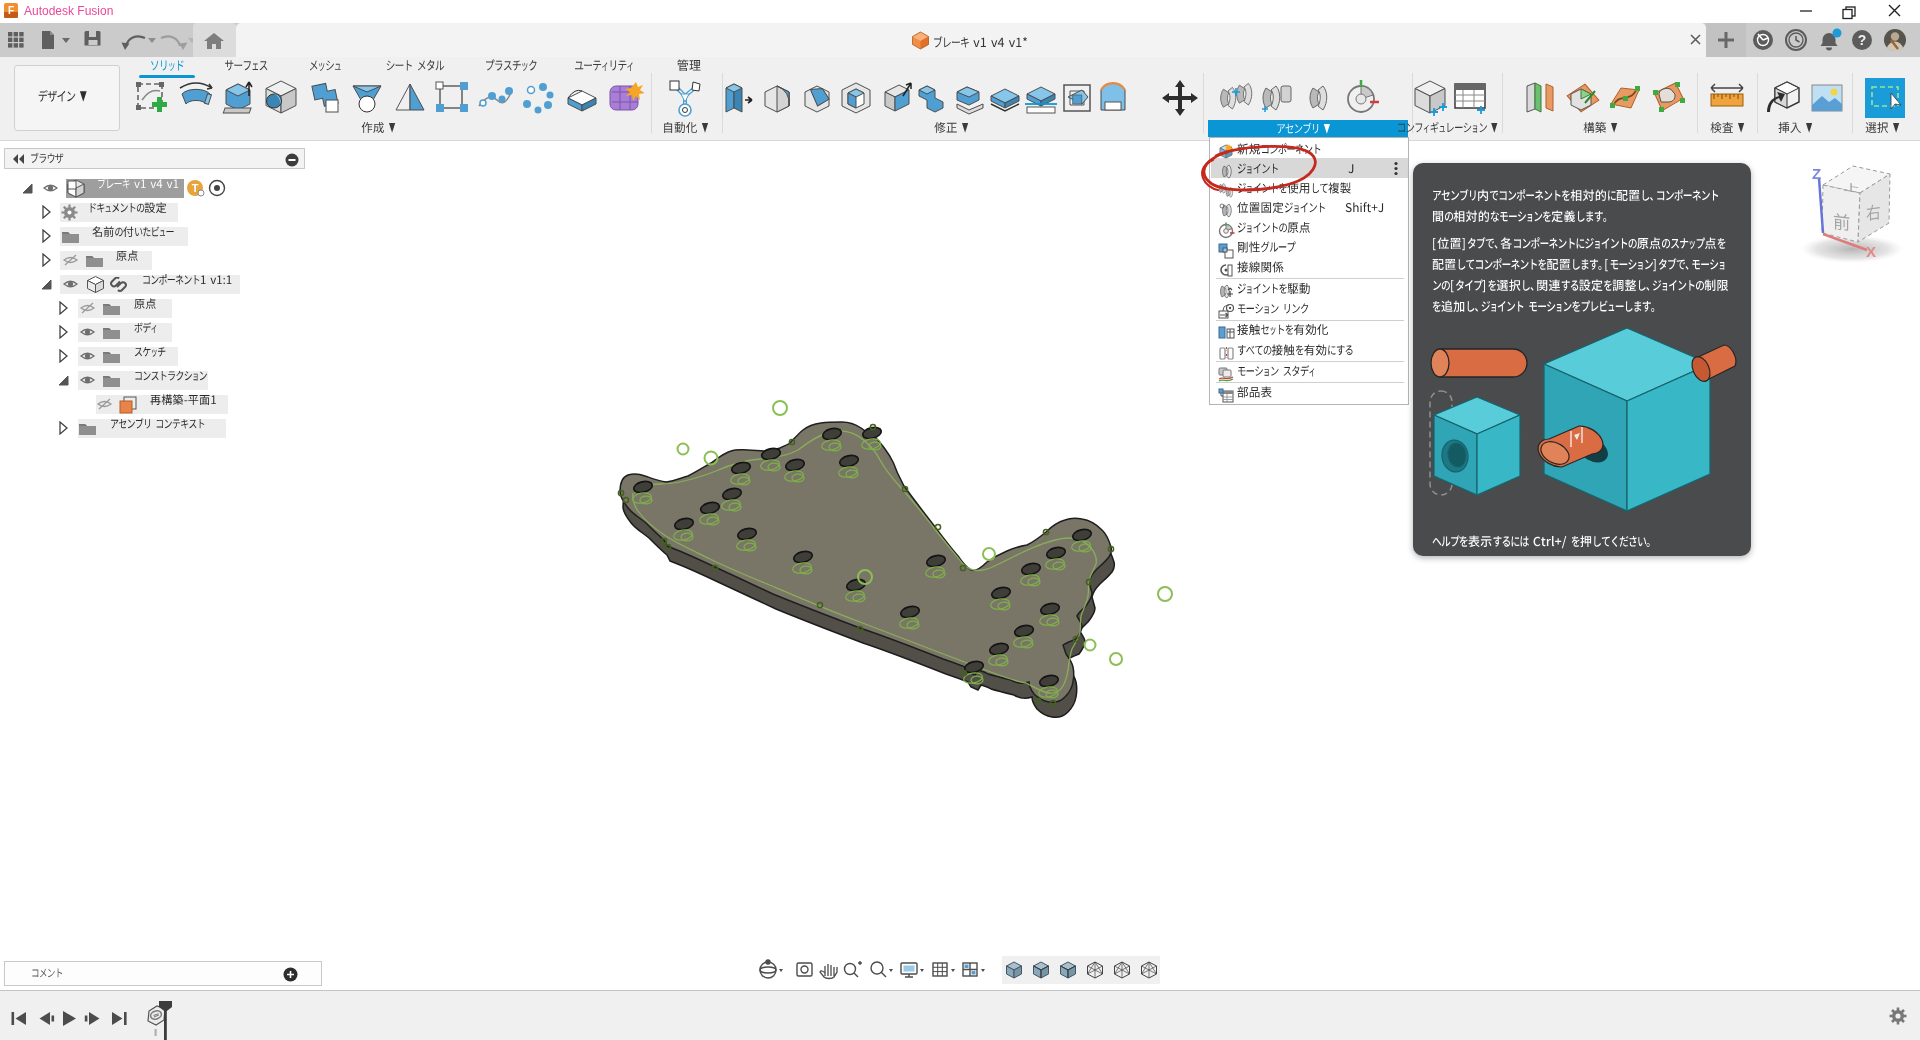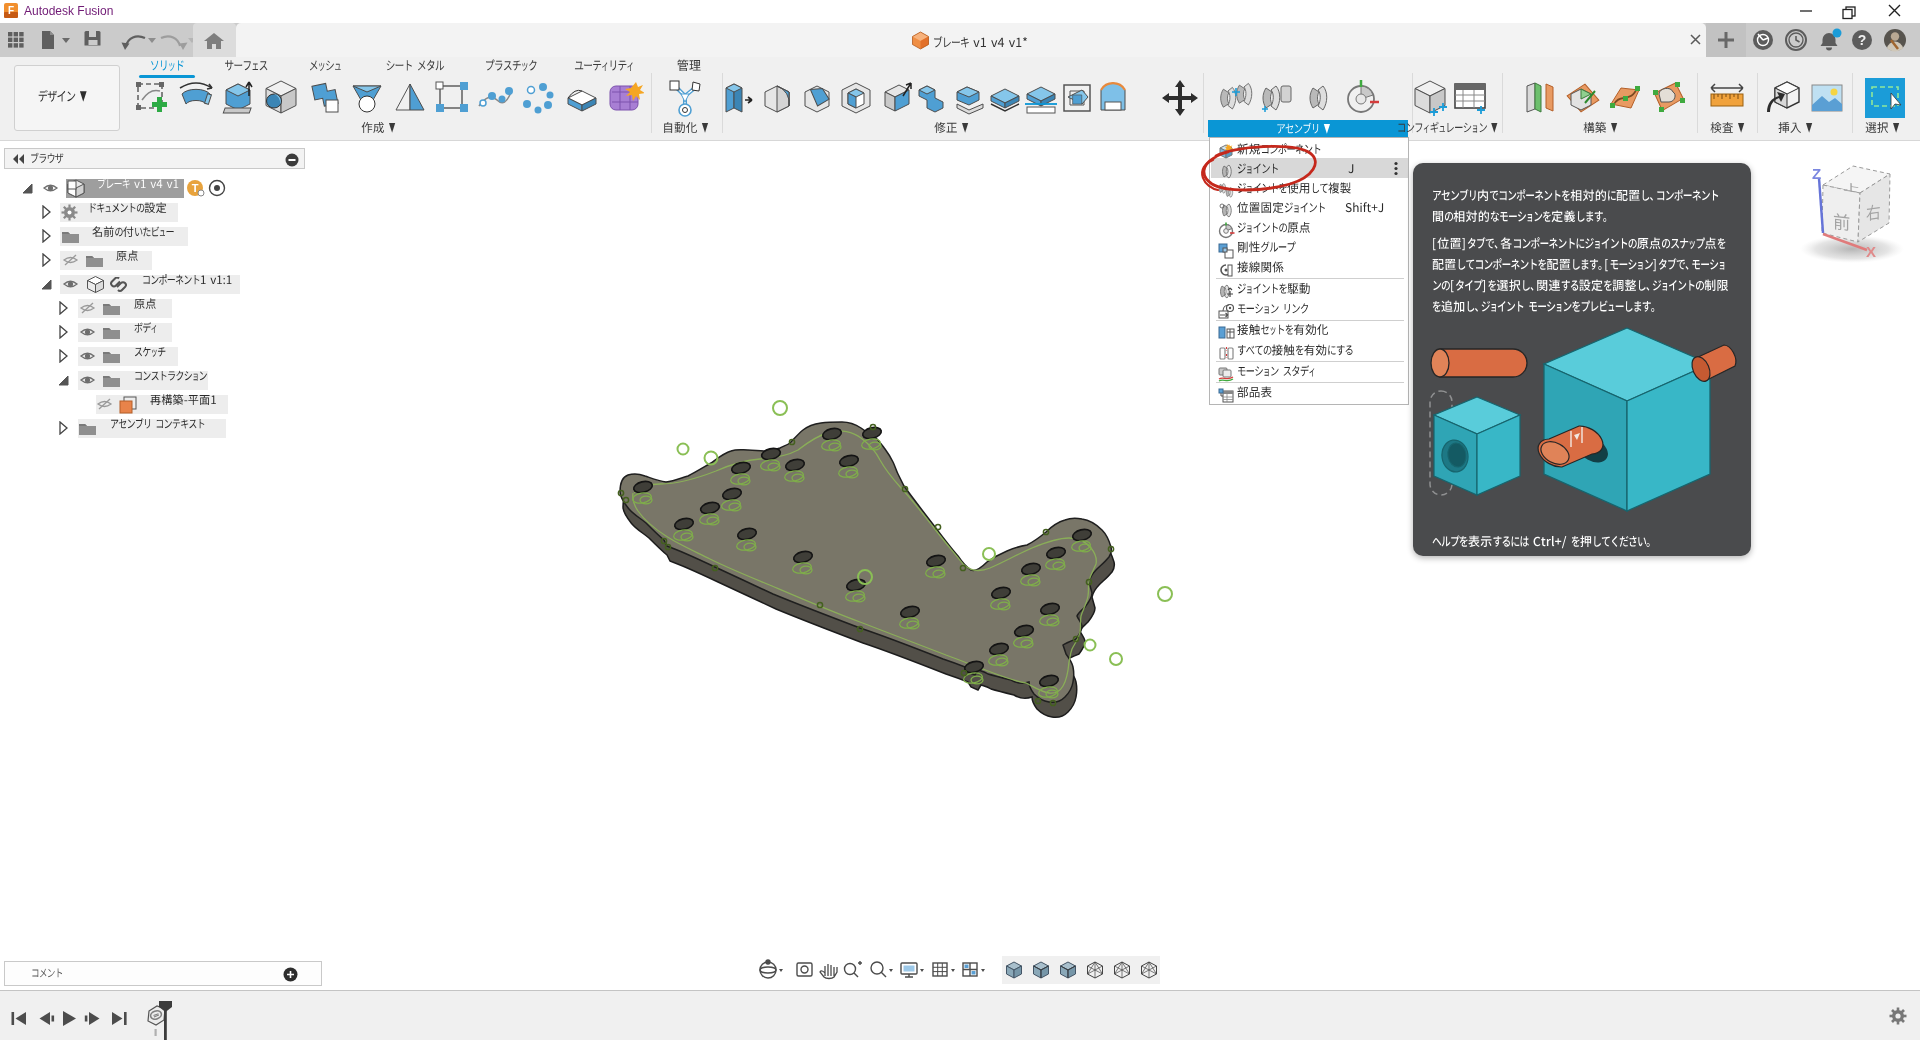--- a/index.html
+++ b/index.html
@@ -12,21 +12,21 @@
 .vsep{position:absolute;top:16px;width:1px;height:60px;background:#dadada}
 </style></head>
 <body>
 
 <div id="titlebar">
   <svg class="abs" style="left:4px;top:3px" width="15" height="17" viewBox="0 0 15 17">
     <rect x="0" y="0" width="14" height="14" rx="2" fill="#f18f2e"></rect>
     <rect x="0" y="9" width="14" height="6" rx="1" fill="#c65a14"></rect>
     <text x="7" y="11" font-size="10" font-weight="bold" fill="#fff" text-anchor="middle" font-family="Liberation Sans">F</text>
   </svg>
-  <div class="abs" style="left:24px;top:4px;font-size:12px;color:#701a75">Autodesk Fusion</div>
+  <div class="abs" style="left:24px;top:4px;font-size:12px;color:#ec4899">Autodesk Fusion</div>
   <svg class="abs" style="left:1795px;top:0" width="125" height="23">
     <line x1="5" y1="11" x2="17" y2="11" stroke="#222" stroke-width="1.3"></line>
     <rect x="51" y="7" width="9" height="9" fill="none" stroke="#222" stroke-width="1.3"></rect>
     <rect x="48" y="9.5" width="9" height="9" fill="#fff" stroke="#222" stroke-width="1.3"></rect>
     <path d="M94 5 L105 16 M105 5 L94 16" stroke="#222" stroke-width="1.4"></path>
   </svg>
 </div>
 
 <div id="tabbar">
   <svg class="abs" style="left:0;top:0" width="260" height="34">

